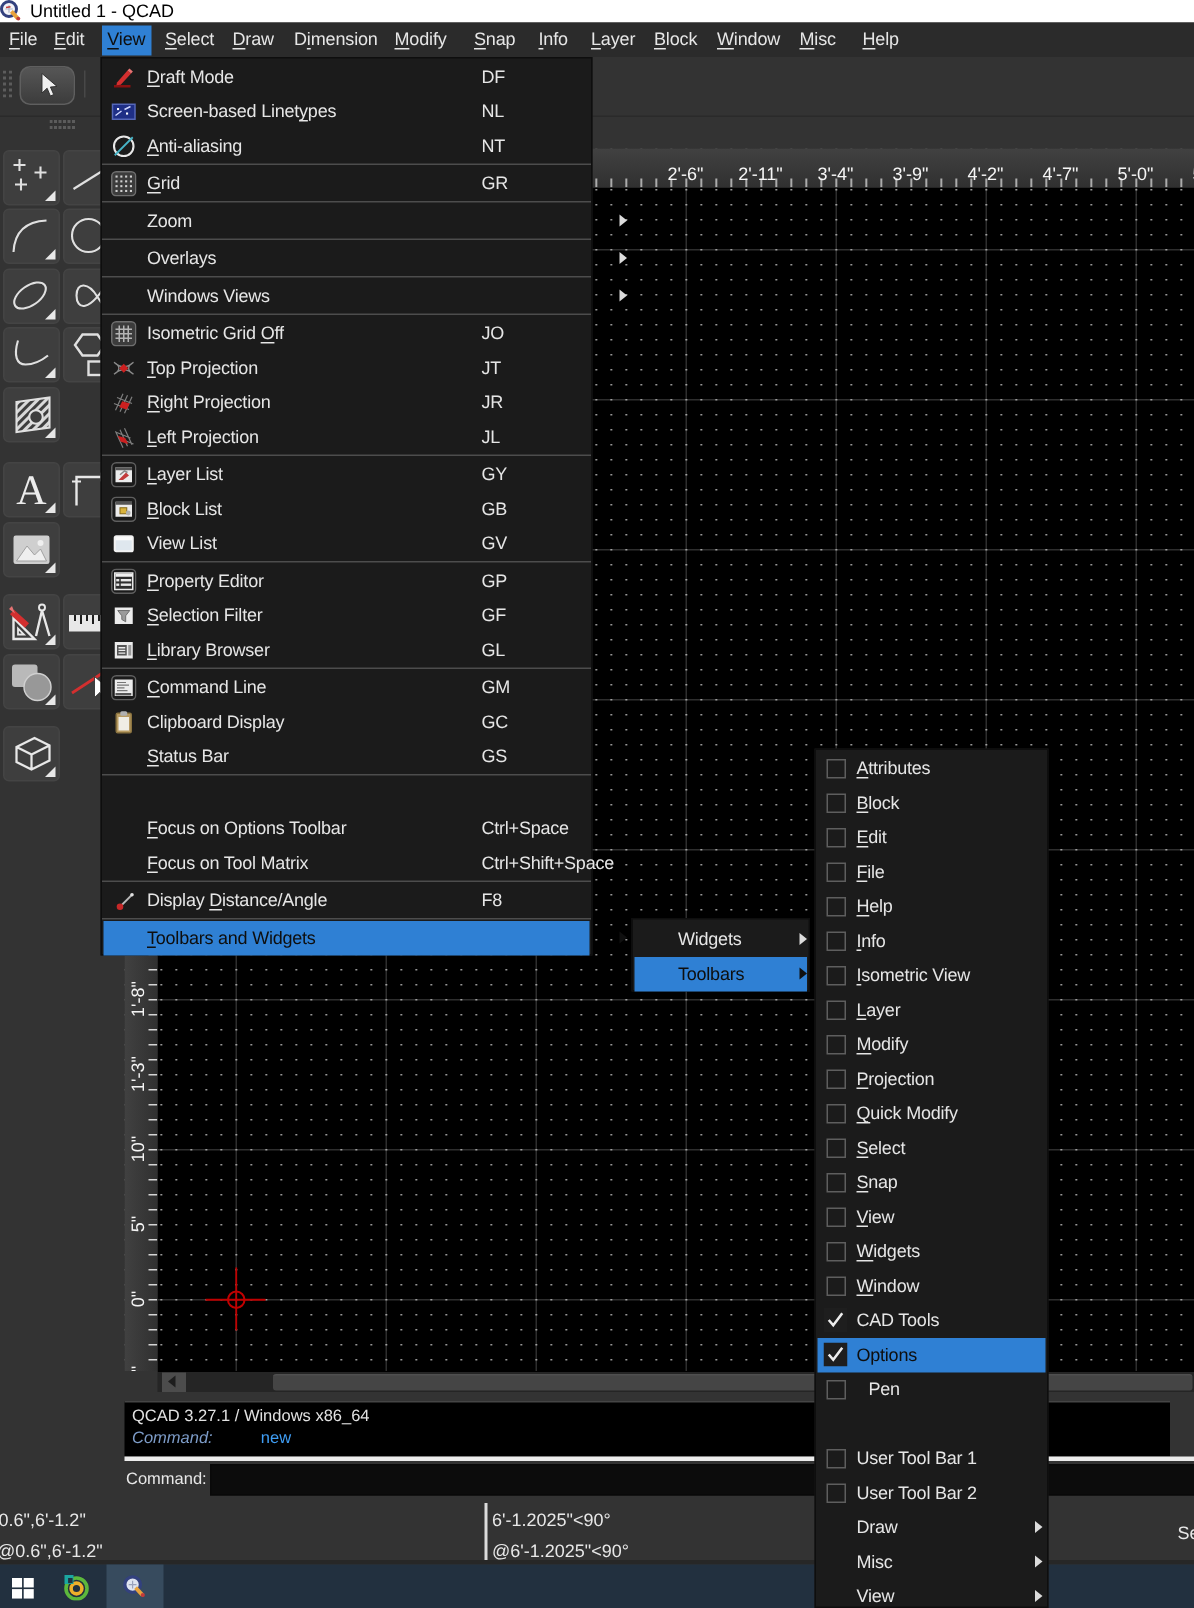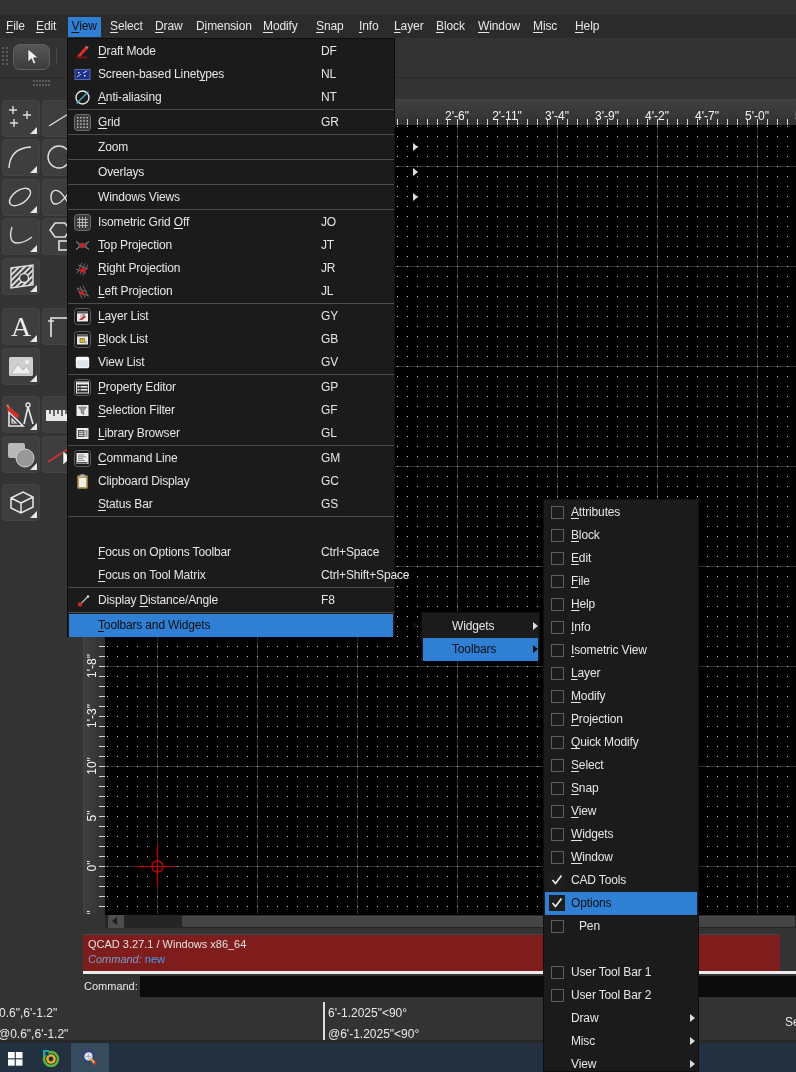--- a/index.html
+++ b/index.html
@@ -39,25 +39,25 @@
 
 #canvas{position:absolute;left:105px;top:125px;}
 #rulertop{position:absolute;left:83px;top:99px;}
 #rulerleft{position:absolute;left:83px;top:125px;}
 
 #sbar{position:absolute;left:105px;top:915px;width:691px;height:13px;background:#252525;}
 #sbtn{position:absolute;left:3px;top:0px;width:16px;height:13px;background:#4c4c4c;}
 #sbtn div{position:absolute;left:4px;top:2px;width:0;height:0;border-right:5px solid #1d1d1d;border-top:4px solid transparent;border-bottom:4px solid transparent;}
 #sthumb{position:absolute;left:77px;top:1px;width:613px;height:11px;background:#454545;border-radius:2px;border-top:1px solid #4f4f4f;box-sizing:border-box;}
 
-#hist{position:absolute;left:83px;top:934px;width:697px;height:37px;background:#7f1d1d;border-top:1px solid #454545;box-sizing:border-box;}
+#hist{position:absolute;left:83px;top:934px;width:697px;height:37px;background:#000000;border-top:1px solid #454545;box-sizing:border-box;}
 #hist .l1{position:absolute;left:5px;top:3px;font-size:11px;color:#e2e2e2;}
 #hist .l2{position:absolute;left:5px;top:18px;font-size:11px;}
 #hist .c1{color:#7d9cc8;font-style:italic;}
-#hist .c2{color:#3f9ef5;}
+#hist .c2{color:#3f9ef5;margin-left:29px;}
 #wline{position:absolute;left:83px;top:971px;width:713px;height:2.5px;background:#ececec;}
 
 #cmdrow{position:absolute;left:0px;top:974px;width:796px;height:28px;background:#333;}
 #cmdrow .lbl{position:absolute;left:84px;top:6px;font-size:11px;color:#e8e8e8;}
 #cmdinput{position:absolute;left:140px;top:2px;width:656px;height:19px;background:#0c0c0c;border:1px solid #090909;}
 
 #status{position:absolute;left:0;top:1002px;width:796px;height:38px;background:#333;color:#e8e8e8;font-size:12px;}
 #status .r1{position:absolute;top:4px;}
 #status .r2{position:absolute;top:25px;}
 #stsep{position:absolute;left:323px;top:0px;width:1.5px;height:38px;background:#dcdcdc;}
@@ -67,20 +67,30 @@
 #qbtn{position:absolute;left:71px;top:0px;width:38px;height:29px;background:#374b5e;}
 
 .tb{position:absolute;width:38px;height:37px;background:#3e3e3e;border:1px solid #444;border-radius:4px;box-sizing:border-box;}
 .tb svg{position:absolute;left:0;top:0;}
 .cornr{position:absolute;right:2px;bottom:2px;width:0;height:0;border-left:7px solid transparent;border-bottom:7px solid #e8e8e8;}
 </style>
 </head>
 <body>
 <div id="app">
 
+<div id="titlebar">
+  <svg class="abs" style="left:0px;top:0px" width="14" height="14" viewBox="0 0 14 14">
+    <circle cx="6" cy="6" r="5" fill="#f4f4f8" stroke="#33417e" stroke-width="2"></circle>
+    <path d="M3.5,6 H8.5 M6,3.5 V8.5" stroke="#b0b6c8" stroke-width="0.8"></path>
+    <path d="M4,5 L7,4.5" stroke="#c23b3b" stroke-width="0.9"></path>
+    <line x1="7.6" y1="7.6" x2="12" y2="12.4" stroke="#e8a33d" stroke-width="2.6"></line>
+    <circle cx="12.2" cy="12.4" r="1.3" fill="#c23b3b"></circle>
+  </svg>
+  <div class="ttl">Untitled 1 - QCAD</div>
+</div>
 
 <div id="menubar">
   <div id="mb-view"></div>
   <div class="mb" style="left:6px"><u>F</u>ile</div>
   <div class="mb" style="left:36px"><u>E</u>dit</div>
   <div class="mb" style="left:71.5px;color:#0e0e0e"><u>V</u>iew</div>
   <div class="mb" style="left:110px"><u>S</u>elect</div>
   <div class="mb" style="left:155px"><u>D</u>raw</div>
   <div class="mb" style="left:196px">D<u>i</u>mension</div>
   <div class="mb" style="left:263px"><u>M</u>odify</div>

